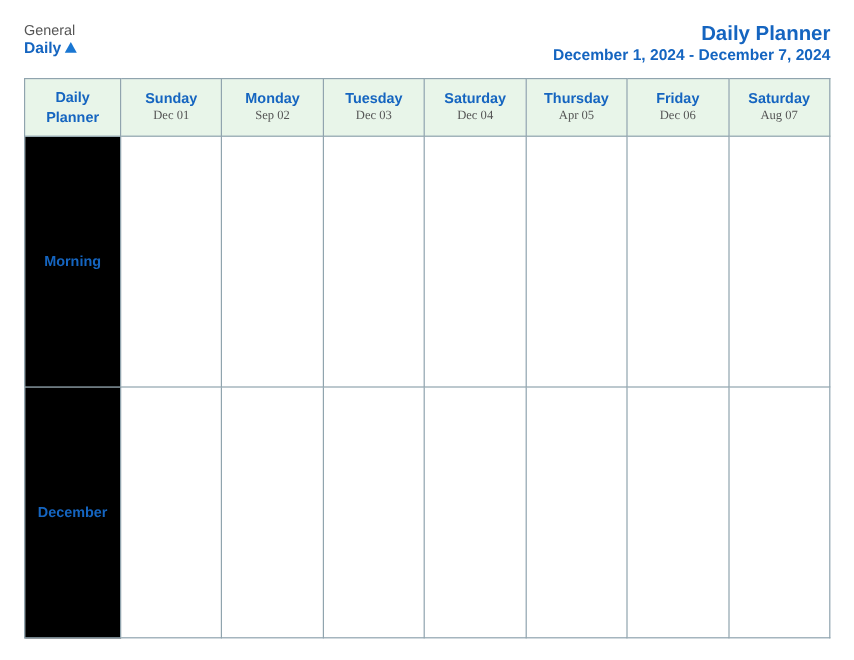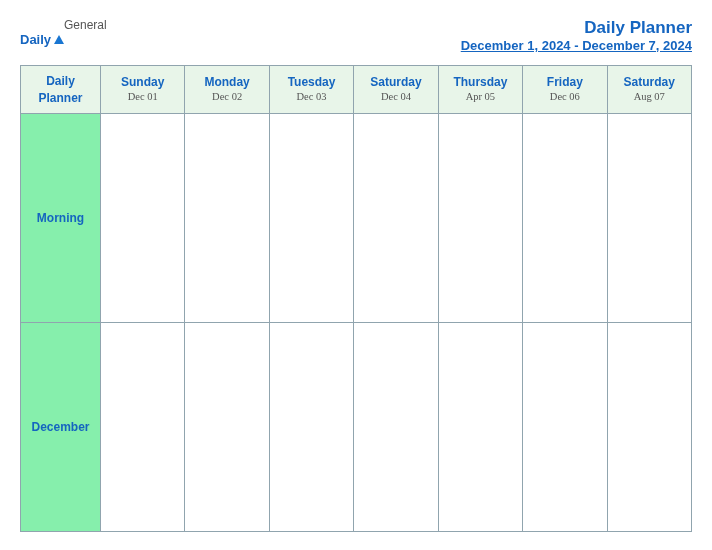--- a/index.html
+++ b/index.html
@@ -28,21 +28,20 @@
     }
     .title-main {
       font-size: 17px;
       font-weight: bold;
       color: #1565c0;
     }
     .title-sub {
       font-size: 13px;
       color: #1565c0;
       font-weight: bold;
-      text-decoration: underline;
     }
     .planner-table {
       width: 100%;
       flex: 1;
       border-collapse: collapse;
       border: 1.5px solid #90a4ae;
     }
     .planner-table th, .planner-table td {
       border: 1px solid #90a4ae;
       text-align: center;
@@ -70,21 +69,21 @@
       color: #555;
       font-family: Liberation Serif, serif;
     }
     .planner-table thead th.first-col {
       font-size: 12px;
       font-weight: bold;
       color: #1565c0;
       line-height: 1.4;
     }
     .planner-table tbody td.time-label {
-      background: #86efac;
+      background: #000000;
       font-size: 12px;
       font-weight: bold;
       color: #1565c0;
       width: 80px;
       min-width: 80px;
     }
     .planner-table tbody td.day-cell {
       background: #fff;
       min-width: 76px;
       height: 100px;
@@ -92,21 +91,21 @@
     .planner-table tbody tr {
       height: 110px;
     }
   </style>
 </head>
 <body>
 
 <div class="header">
   <div class="logo-area">
     <div style="display:flex; flex-direction:column; align-items:flex-start;">
-      <span style="font-size:12px; color:#555; line-height:1.2;margin-left:44px;">General</span>
+      <span style="font-size:12px; color:#555; line-height:1.2;">General</span>
       <div style="display:flex; align-items:center; gap:3px;">
         <span style="font-size:13px; color:#1565c0; font-weight:bold; line-height:1.2;">Daily</span>
         <div style="width:0;height:0;border-left:5px solid transparent;border-right:5px solid transparent;border-bottom:9px solid #1976d2;margin-bottom:1px;"></div>
       </div>
     </div>
   </div>
   <div class="title-area">
     <div class="title-main">Daily Planner</div>
     <div class="title-sub">December 1, 2024 - December 7, 2024</div>
   </div>
@@ -117,21 +116,21 @@
     <tr>
       <th class="first-col">
         <span>Daily Planner</span>
       </th>
       <th>
         <span class="day-name">Sunday</span>
         <span class="day-date">Dec 01</span>
       </th>
       <th>
         <span class="day-name">Monday</span>
-        <span class="day-date">Dec 02</span>
+        <span class="day-date">Sep 02</span>
       </th>
       <th>
         <span class="day-name">Tuesday</span>
         <span class="day-date">Dec 03</span>
       </th>
       <th>
         <span class="day-name">Saturday</span>
         <span class="day-date">Dec 04</span>
       </th>
       <th>

